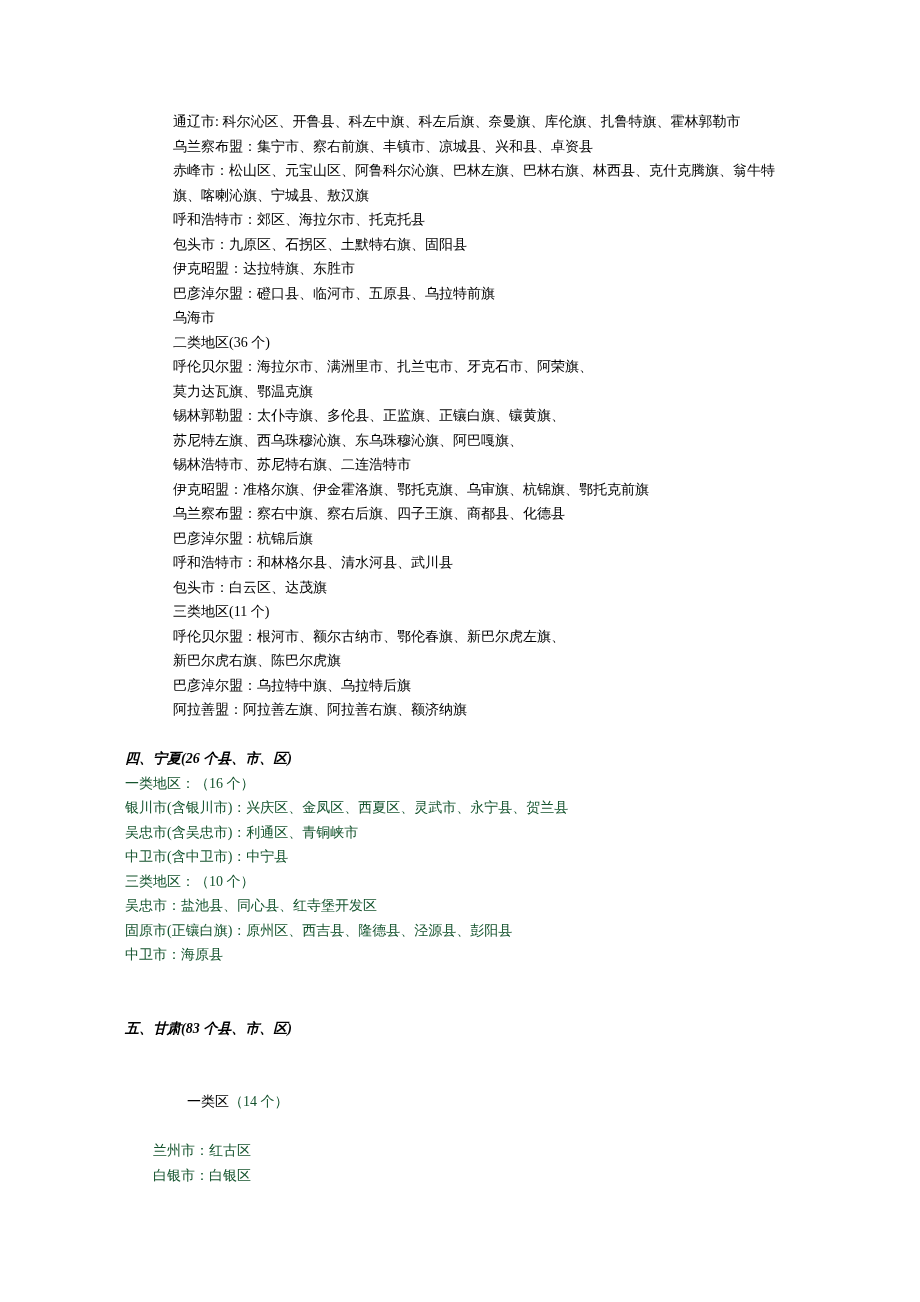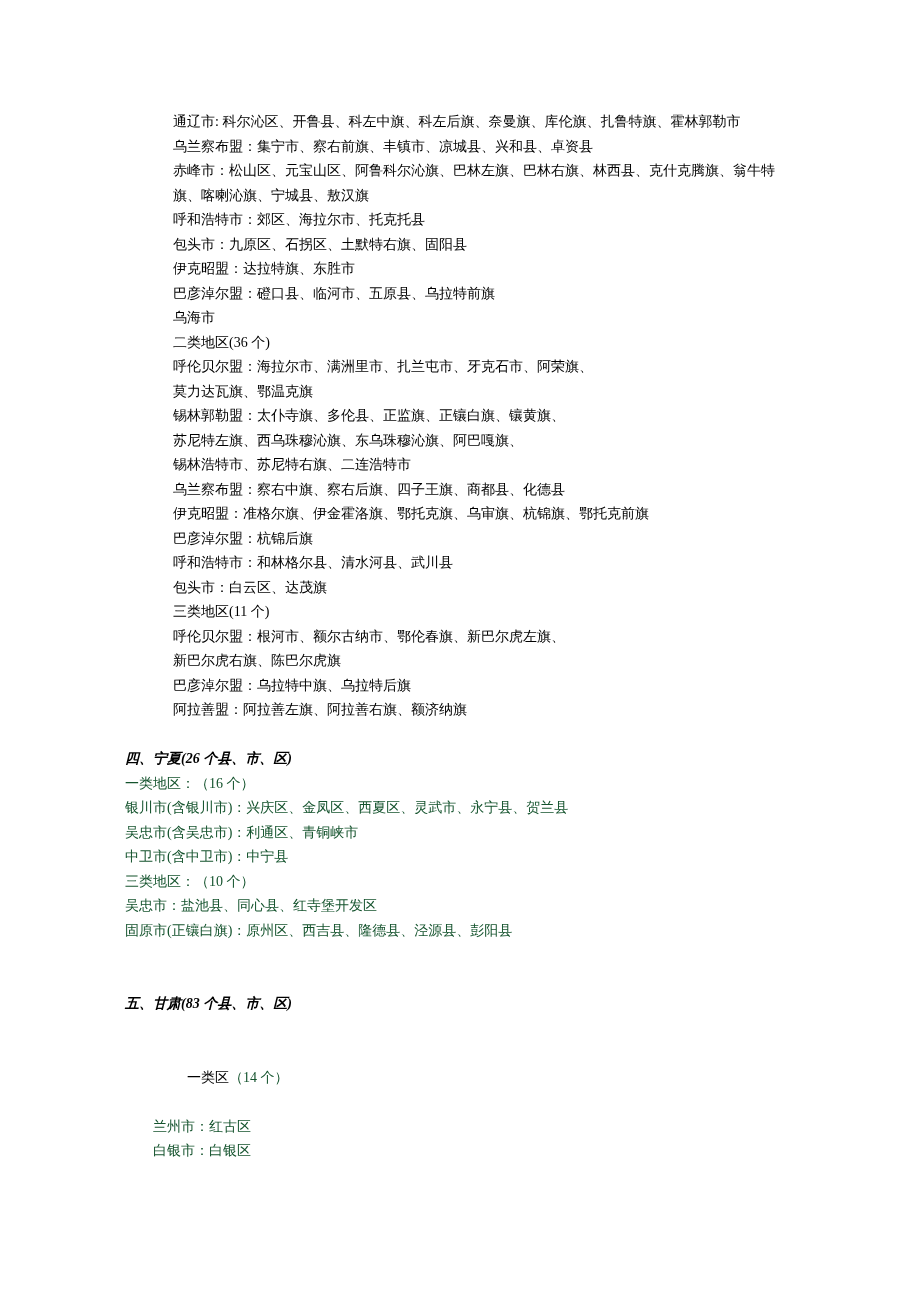--- a/index.html
+++ b/index.html
@@ -49,41 +49,42 @@
   <div class="line">包头市：九原区、石拐区、土默特右旗、固阳县</div>
   <div class="line">伊克昭盟：达拉特旗、东胜市</div>
   <div class="line">巴彦淖尔盟：磴口县、临河市、五原县、乌拉特前旗</div>
   <div class="line">乌海市</div>
   <div class="line">二类地区(36 个)</div>
   <div class="line">呼伦贝尔盟：海拉尔市、满洲里市、扎兰屯市、牙克石市、阿荣旗、</div>
   <div class="line">莫力达瓦旗、鄂温克旗</div>
   <div class="line">锡林郭勒盟：太仆寺旗、多伦县、正监旗、正镶白旗、镶黄旗、</div>
   <div class="line">苏尼特左旗、西乌珠穆沁旗、东乌珠穆沁旗、阿巴嘎旗、</div>
   <div class="line">锡林浩特市、苏尼特右旗、二连浩特市</div>
+  <div class="line">伊克昭盟：准格尔旗、伊金霍洛旗、鄂托克旗、乌审旗、杭锦旗、鄂托克前旗</div>
   <div class="line">乌兰察布盟：察右中旗、察右后旗、四子王旗、商都县、化德县</div>
-  <div class="line">伊克昭盟：准格尔旗、伊金霍洛旗、鄂托克旗、乌审旗、杭锦旗、鄂托克前旗</div>
   <div class="line">巴彦淖尔盟：杭锦后旗</div>
   <div class="line">呼和浩特市：和林格尔县、清水河县、武川县</div>
   <div class="line">包头市：白云区、达茂旗</div>
   <div class="line">三类地区(11 个)</div>
   <div class="line">呼伦贝尔盟：根河市、额尔古纳市、鄂伦春旗、新巴尔虎左旗、</div>
   <div class="line">新巴尔虎右旗、陈巴尔虎旗</div>
   <div class="line">巴彦淖尔盟：乌拉特中旗、乌拉特后旗</div>
   <div class="line">阿拉善盟：阿拉善左旗、阿拉善右旗、额济纳旗</div>
 
   <div class="spacer"></div>
 
   <div class="bold">四、宁夏(26 个县、市、区)</div>
   <div class="red">一类地区：（16 个）</div>
   <div class="red">银川市(含银川市)：兴庆区、金凤区、西夏区、灵武市、永宁县、贺兰县</div>
   <div class="red">吴忠市(含吴忠市)：利通区、青铜峡市</div>
   <div class="red">中卫市(含中卫市)：中宁县</div>
   <div class="red">三类地区：（10 个）</div>
   <div class="red">吴忠市：盐池县、同心县、红寺堡开发区</div>
   <div class="red">固原市(正镶白旗)：原州区、西吉县、隆德县、泾源县、彭阳县</div>
+  <div class="red">中卫市：海原县</div>
 
   <div class="spacer"></div>
   <div class="spacer"></div>
 
   <div class="bold">五、甘肃(83 个县、市、区)</div>
 
   <div class="spacer"></div>
 
   <div class="line">
     <span>一类区</span><span class="red">（14 个）</span>

